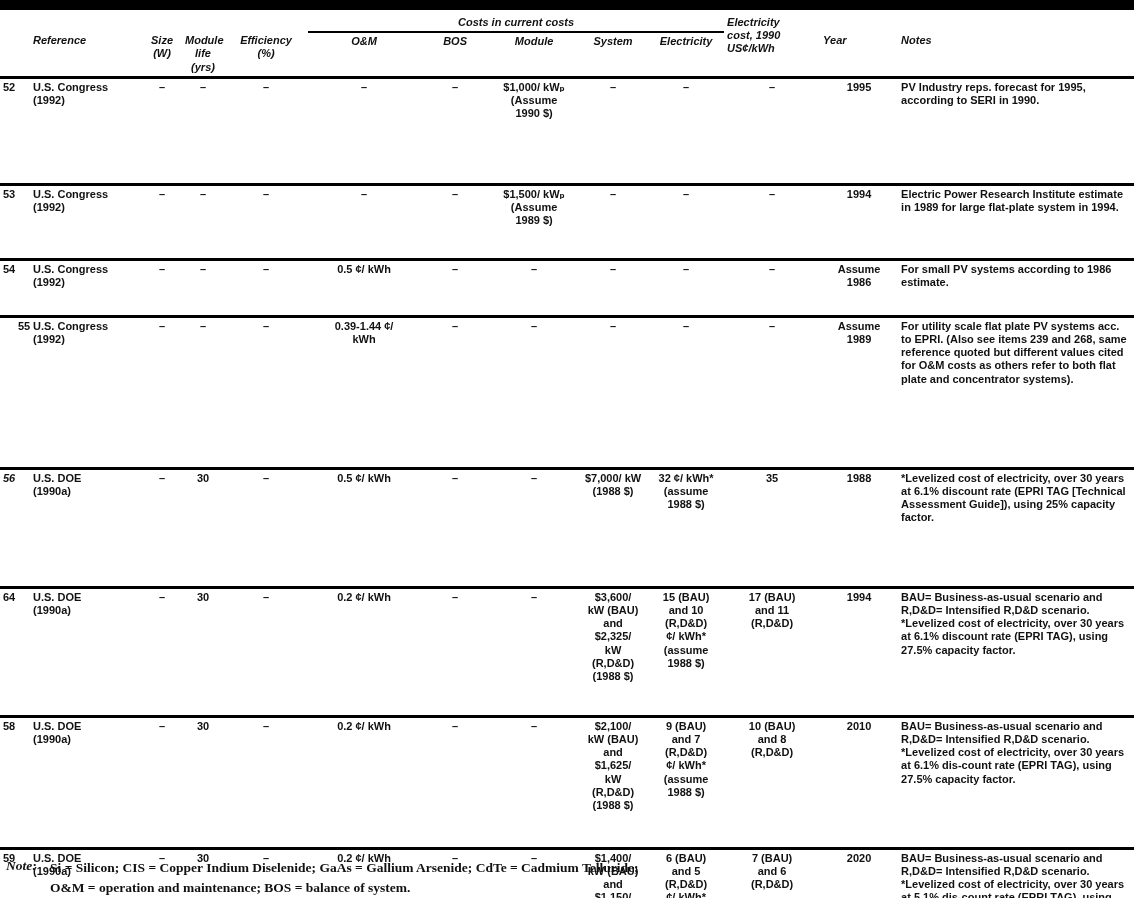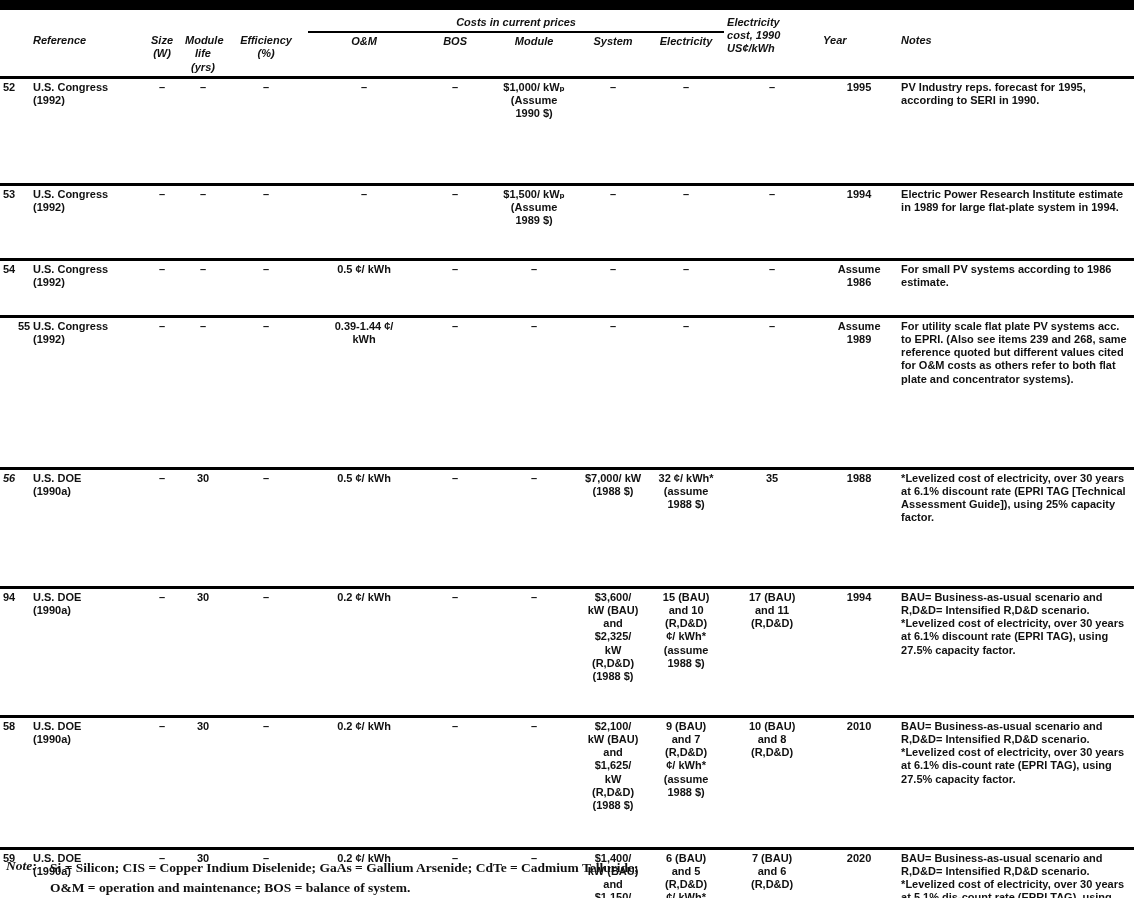--- a/index.html
+++ b/index.html
@@ -63,21 +63,21 @@
         <col style="width:88px">
         <col style="width:70px">
       <col style="width:76px">
         <col style="width:96px">
         <col style="width:78px">
       <col style="width:236px">
     </colgroup>
     <thead>
       <tr class="group-row">
         <th colspan="5"></th>
-        <th colspan="5" class="costs-group">Costs in current prices</th>
+        <th colspan="5" class="costs-group">Costs in current costs</th>
         <th rowspan="2" class="ecost-head">Electricity
 cost, 1990
 US¢/kWh</th>
         <th colspan="2"></th>
       </tr>
       <tr>
         <th class="l"></th>
         <th class="l">Reference</th>
         <th class="c">Size
 (W)</th>
@@ -180,21 +180,21 @@
           <td class="c">$7,000/ kW
 (1988 $)</td>
           <td class="c">32 ¢/ kWh*
 (assume
 1988 $)</td>
           <td class="c">35</td>
           <td class="year">1988</td>
           <td class="notes">*Levelized cost of electricity, over 30 years at 6.1% discount rate (EPRI TAG [Technical Assessment Guide]), using 25% capacity factor.</td>
         </tr>
         <tr>
-          <td class="num" style="height: 122px;">94</td>
+          <td class="num" style="height: 122px;">64</td>
           <td class="l">U.S. DOE
 (1990a)</td>
           <td class="c">–</td>
           <td class="c">30</td>
           <td class="c">–</td>
           <td class="c">0.2 ¢/ kWh</td>
           <td class="c">–</td>
           <td class="c">–</td>
           <td class="c">$3,600/
 kW (BAU)

